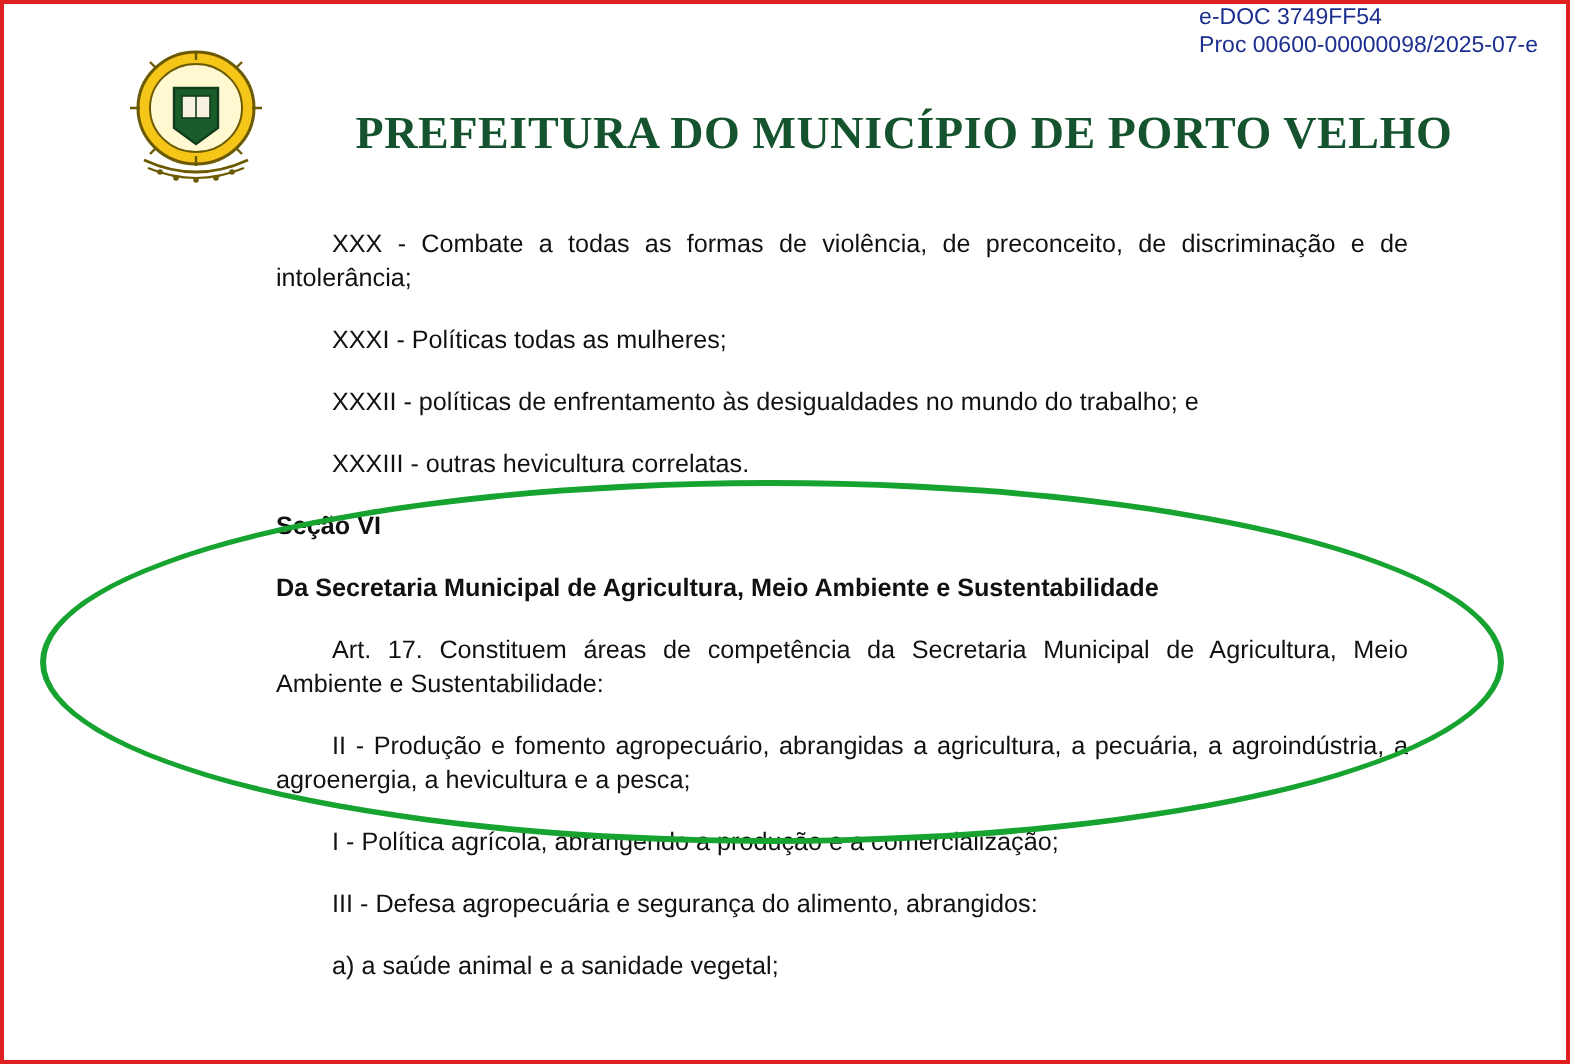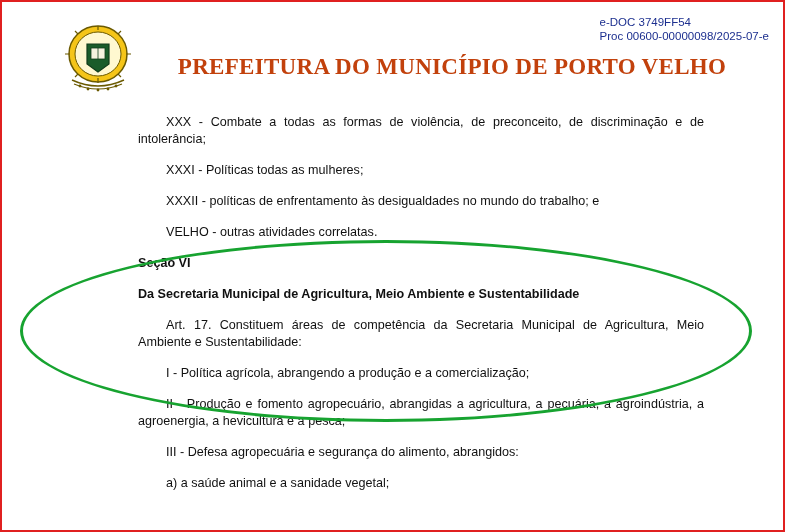--- a/index.html
+++ b/index.html
@@ -14,21 +14,21 @@
     position: relative;
     width: 785px;
     height: 532px;
     background: #ffffff;
     border: 2px solid #e02020;
     box-sizing: border-box;
     overflow: hidden;
   }
   .doc-codes {
     position: absolute;
-    top: 13px;
+    top: 0;
     right: 14px;
     text-align: left;
     color: #1c2f8f;
     font-family: "Liberation Sans", sans-serif;
     font-size: 11.5px;
     line-height: 14px;
   }
   .doc-codes div {
     white-space: nowrap;
   }
@@ -46,21 +46,21 @@
   .title {
     position: absolute;
     left: 150px;
     top: 52px;
     width: 600px;
     text-align: center;
     font-family: "Liberation Serif", serif;
     font-weight: bold;
     font-size: 23px;
     letter-spacing: 0.3px;
-    color: #c2410c;
+    color: #14532d;
   }
   .body-text {
     position: absolute;
     left: 136px;
     top: 112px;
     width: 566px;
     font-family: "Liberation Sans", sans-serif;
     font-size: 12.6px;
     color: #111111;
   }
@@ -127,29 +127,29 @@
       </svg>
     </span>
     <div class="title">PREFEITURA DO MUNICÍPIO DE PORTO VELHO</div>
   </div>
 
   <div class="body-text">
 
     <p class="para">XXX - Combate a todas as formas de violência, de preconceito, de discriminação e de intolerância;</p>
     <p class="para">XXXI - Políticas todas as mulheres;</p>
     <p class="para">XXXII - políticas de enfrentamento às desigualdades no mundo do trabalho; e</p>
-    <p class="para">VELHO - outras atividades correlatas.</p>
+    <p class="para">XXXIII - outras hevicultura correlatas.</p>
 
     <p class="center">Seção VI</p>
     <p class="center">Da Secretaria Municipal de Agricultura, Meio Ambiente e Sustentabilidade</p>
 
     <p class="para"><span class="bold">Art. 17.</span><span> Constituem áreas de competência da Secretaria Municipal de Agricultura, Meio Ambiente e Sustentabilidade:</span></p>
 
+    <p class="para justify-spread">II - Produção e fomento agropecuário, abrangidas a agricultura, a pecuária, a agroindústria, a agroenergia, a hevicultura e a pesca;</p>
     <p class="para">I - Política agrícola, abrangendo a produção e a comercialização;</p>
-    <p class="para justify-spread">II - Produção e fomento agropecuário, abrangidas a agricultura, a pecuária, a agroindústria, a agroenergia, a hevicultura e a pesca;</p>
     <p class="para">III - Defesa agropecuária e segurança do alimento, abrangidos:</p>
     <p class="para">a) a saúde animal e a sanidade vegetal;</p>
 
   </div>
 
   <div class="ellipse"></div>
 
 </div>
 
 </body></html>

